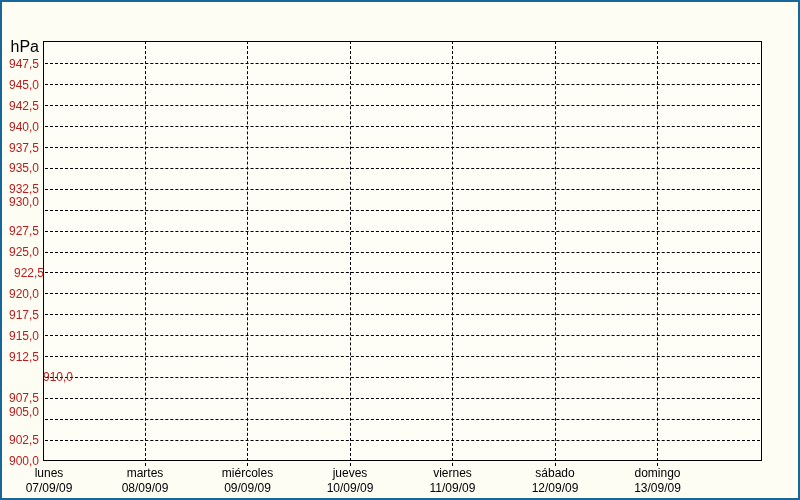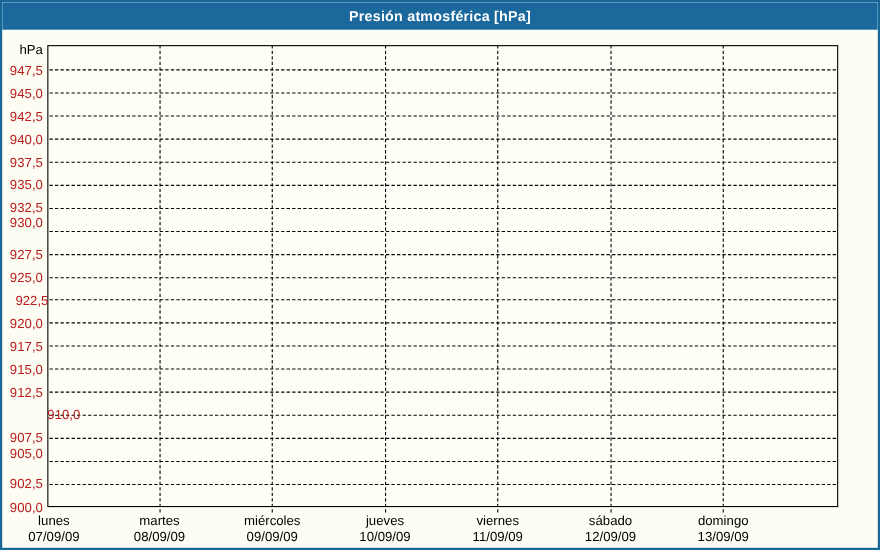--- a/index.html
+++ b/index.html
@@ -17,21 +17,21 @@
     letter-spacing:0.2px;
   }
   .chart-area { position:absolute; left:0; top:0; width:796px; height:496px; }
 
   .plot-box {
     position:absolute; left:41px; top:39px; width:719px; height:420px;
     border:1px solid #000; background:#fffef6;
   }
   .unit-label {
     position:absolute; left:0; top:36px; width:37px;
-    text-align:right; font-size:12px; color:#000; white-space:nowrap;
+    text-align:right; font-size:16px; color:#000; white-space:nowrap;
   }
   .y-label {
     position:absolute; left:0; width:37px; text-align:right;
     font-size:12px; color:#b91c1c; line-height:14px; white-space:nowrap;
   }
   .h-grid {
     position:absolute; left:43px; width:715px; height:0;
     border-top:1px dashed #000;
   }
   .v-grid {
@@ -40,23 +40,20 @@
   }
   .x-label {
     position:absolute; top:464px; width:104px; text-align:center;
     font-size:12px; color:#000; line-height:15px; white-space:nowrap;
   }
 </style>
 </head>
 <body>
 
 <div class="frame">
-  <div class="titlebar">
-    <span>Presión atmosférica [hPa]</span>
-  </div>
 
   <div class="chart-area">
     <div class="plot-box"></div>
     <div class="unit-label">hPa</div>
     <div id="h-gridlines">
         <div class="h-grid" style="top: 61.4px;"></div>
         <div class="h-grid" style="top: 82.3px;"></div>
         <div class="h-grid" style="top: 103.2px;"></div>
         <div class="h-grid" style="top: 124.1px;"></div>
         <div class="h-grid" style="top: 145px;"></div>

